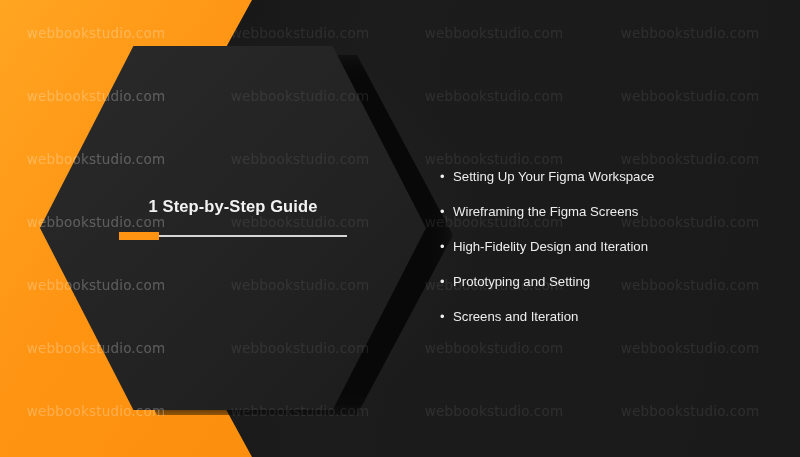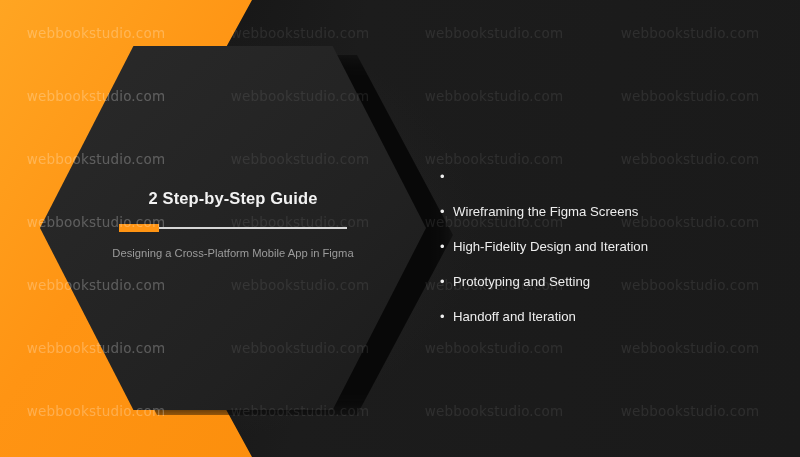--- a/index.html
+++ b/index.html
@@ -126,47 +126,47 @@
 <div id="stage">
 
   <div class="bg-grad"></div>
 
   <div class="orange-arrow"></div>
 
   <div class="hex-shadow"></div>
   <div class="hex"></div>
 
   <div class="hex-content">
-    <div class="hex-title">2 Step-by-Step Guide</div>
+    <div class="hex-title">1 Step-by-Step Guide</div>
     <div class="divider">
       <div class="divider-line"></div>
       <div class="divider-accent"></div>
     </div>
-    <div class="hex-sub">Designing a Cross-Platform Mobile App in Figma</div>
   </div>
 
   <div class="bullets">
       <div class="bullet-row">
         <span class="bullet-dot">•</span>
+        <span class="bullet-text">Setting Up Your Figma Workspace</span>
       </div>
       <div class="bullet-row">
         <span class="bullet-dot">•</span>
         <span class="bullet-text">Wireframing the Figma Screens</span>
       </div>
       <div class="bullet-row">
         <span class="bullet-dot">•</span>
         <span class="bullet-text">High-Fidelity Design and Iteration</span>
       </div>
       <div class="bullet-row">
         <span class="bullet-dot">•</span>
         <span class="bullet-text">Prototyping and Setting</span>
       </div>
       <div class="bullet-row">
         <span class="bullet-dot">•</span>
-        <span class="bullet-text">Handoff and Iteration</span>
+        <span class="bullet-text">Screens and Iteration</span>
       </div>
     </div>
 
   <div class="wm-layer">
       <div class="wm on-orange" style="left: 96px; top: 33px;">webbookstudio.com</div>
       <div class="wm" style="left: 300px; top: 33px;">webbookstudio.com</div>
       <div class="wm" style="left: 494px; top: 33px;">webbookstudio.com</div>
       <div class="wm" style="left: 690px; top: 33px;">webbookstudio.com</div>
       <div class="wm on-orange" style="left: 96px; top: 96px;">webbookstudio.com</div>
       <div class="wm" style="left: 300px; top: 96px;">webbookstudio.com</div>

